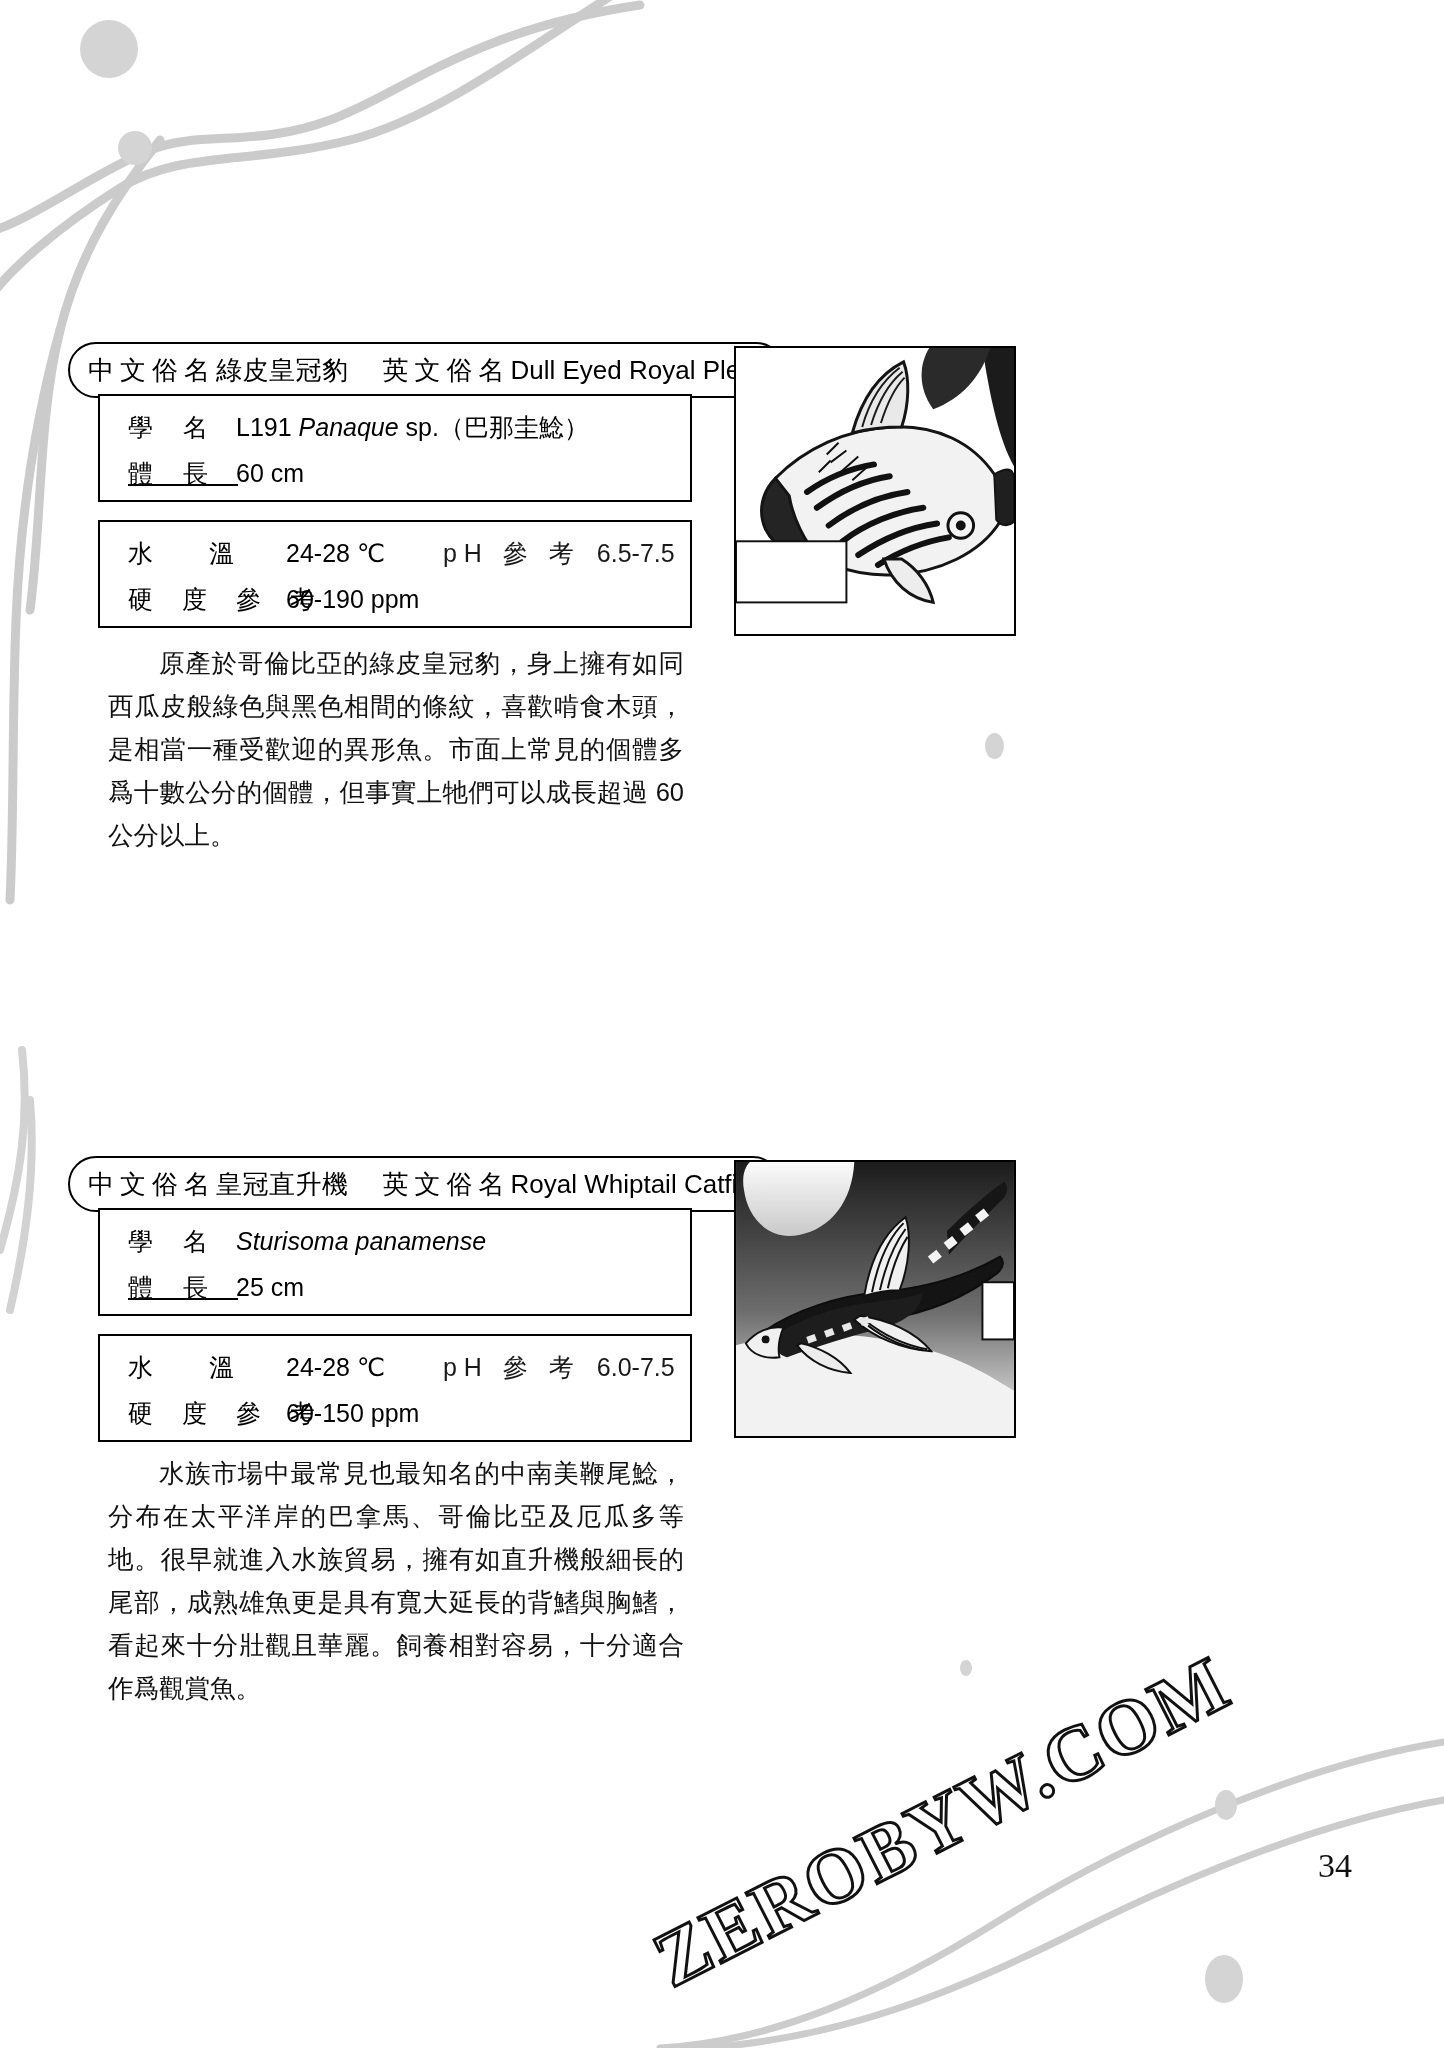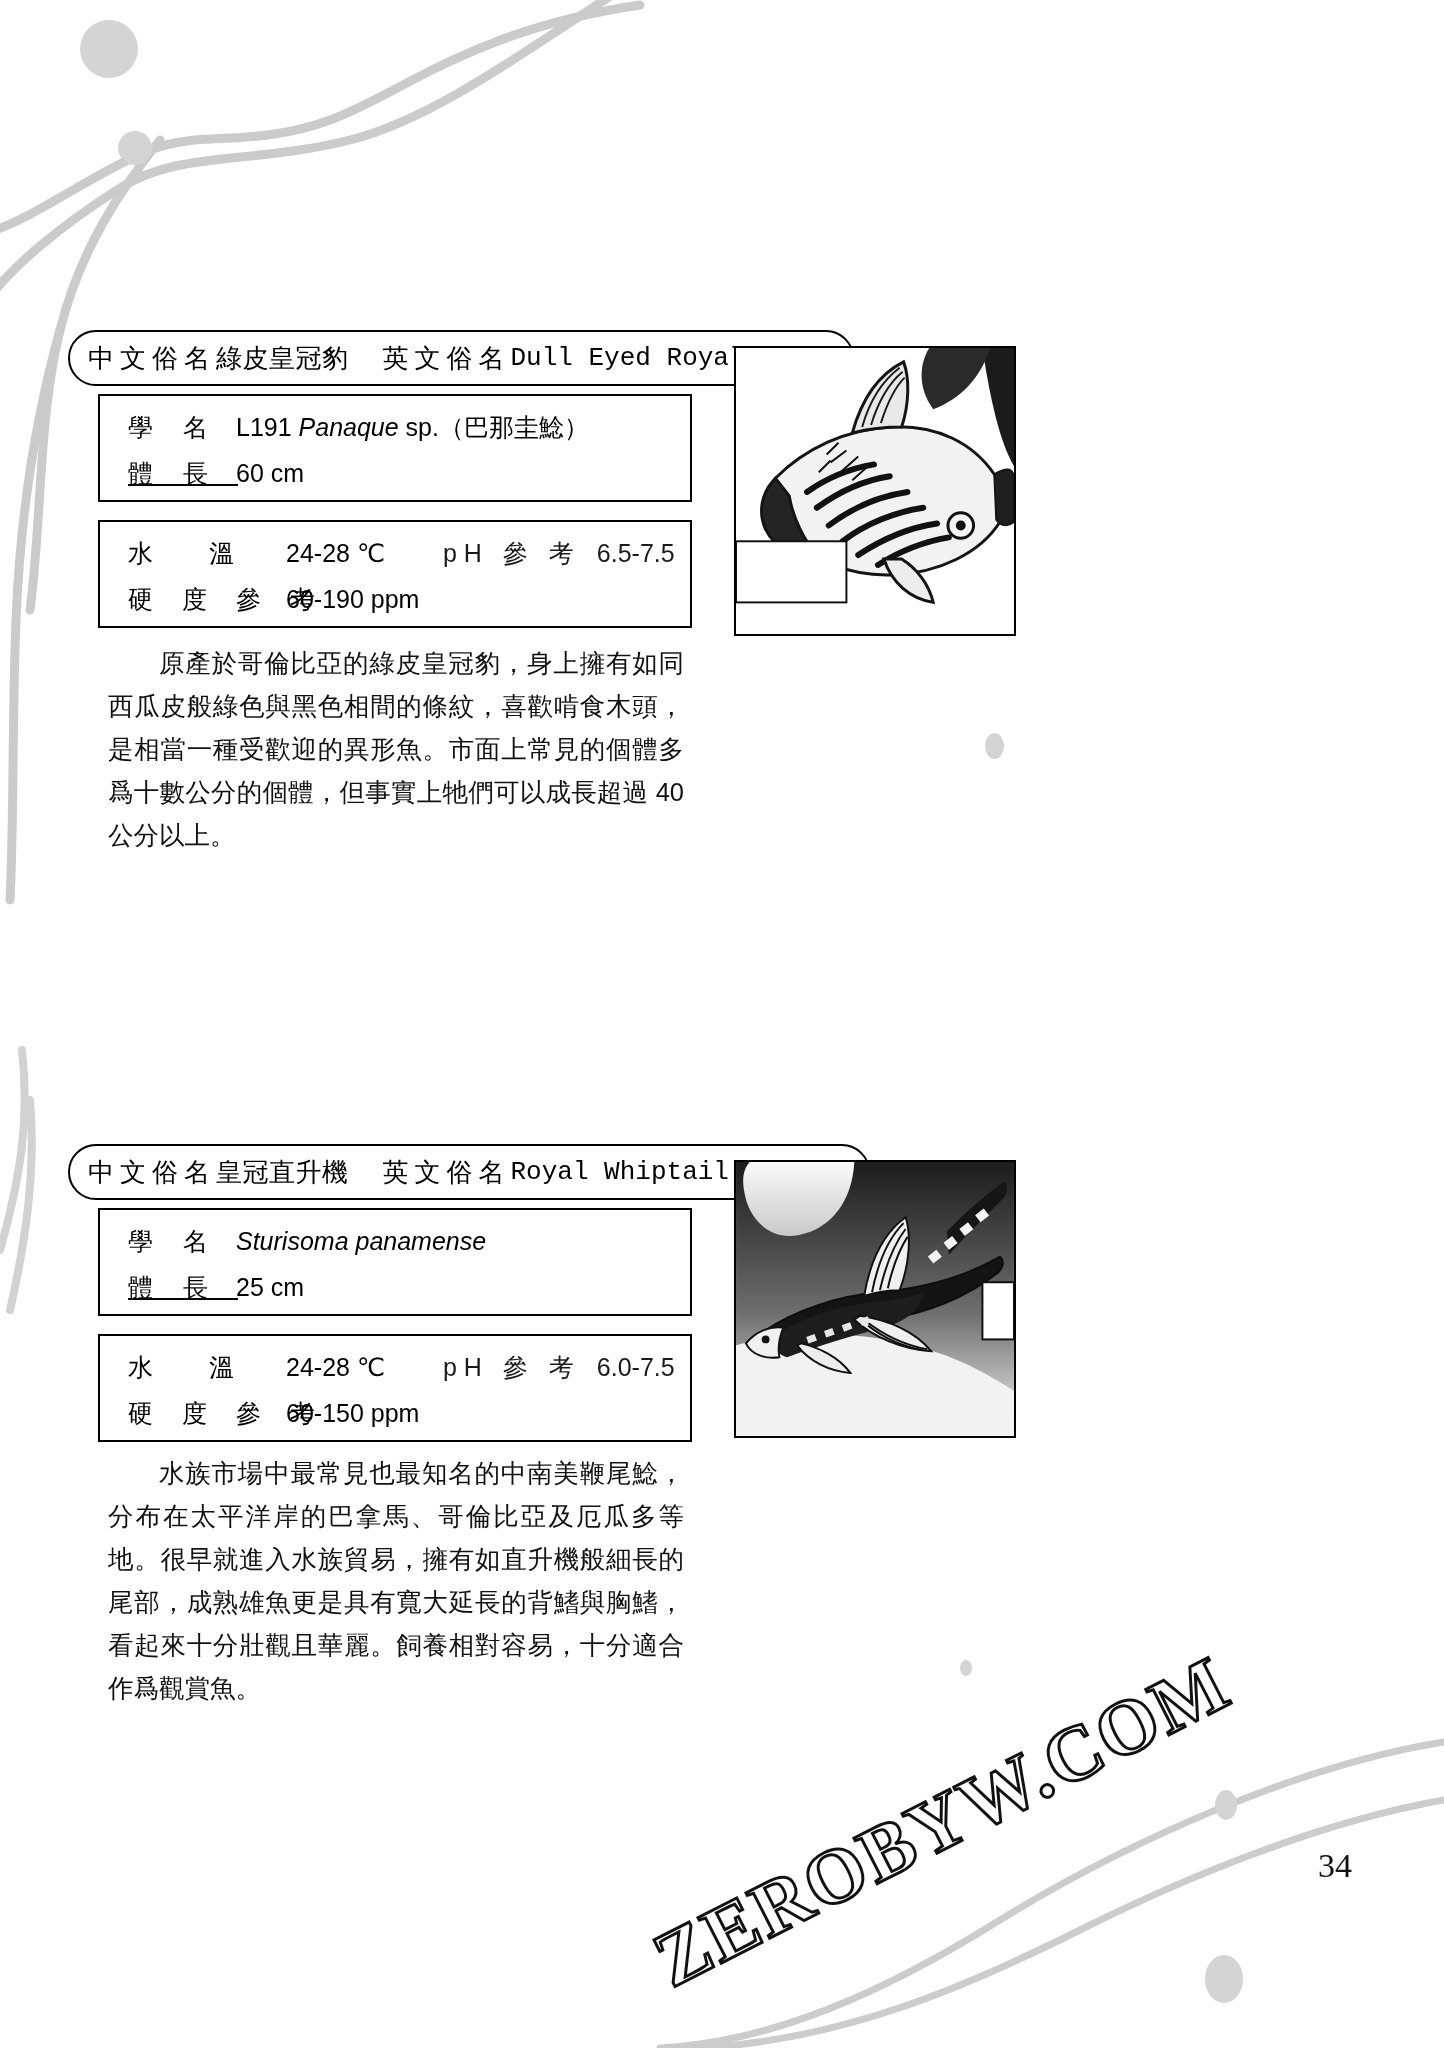--- a/index.html
+++ b/index.html
@@ -42,31 +42,30 @@
   .page { position: relative; z-index: 2; }
 
   .entry { position: absolute; }
   .entry-1 { left: 0;  top: 330px;  width: 1444px; }
   .entry-2 { left: 0;  top: 1144px; width: 1444px; }
 
   
   .name-bar {
     position: absolute;
     left: 68px;
-    top: 0;
+    top: 12px;
     height: 56px;
     border: 2px solid #000;
     border-radius: 28px;
     background: #fff;
     display: flex;
     align-items: center;
     padding: 0 14px 0 18px;
     white-space: nowrap;
     box-sizing: border-box;
-    font-family: Liberation Mono, monospace;
   }
   .name-bar .lbl {
     font-size: 26px;
     letter-spacing: 6px;
     font-weight: 400;
     color: #000;
   }
   .name-bar .val {
     font-size: 26px;
     letter-spacing: 0.5px;
@@ -237,21 +236,21 @@
         <span class="spec-value">24-28 ℃</span>
         <span class="ph-label">pH 參 考</span>
         <span class="ph-value">6.5-7.5</span>
       </div>
       <div class="spec-row">
         <span class="spec-label w-hard">硬 度 參 考</span>
         <span class="spec-value">60-190 ppm</span>
       </div>
     </div>
 
-    <div class="body-text" style="top: 312px;">原產於哥倫比亞的綠皮皇冠豹，身上擁有如同西瓜皮般綠色與黑色相間的條紋，喜歡啃食木頭，是相當一種受歡迎的異形魚。市面上常見的個體多爲十數公分的個體，但事實上牠們可以成長超過 40 公分以上。</div>
+    <div class="body-text" style="top: 312px;">原產於哥倫比亞的綠皮皇冠豹，身上擁有如同西瓜皮般綠色與黑色相間的條紋，喜歡啃食木頭，是相當一種受歡迎的異形魚。市面上常見的個體多爲十數公分的個體，但事實上牠們可以成長超過 60 公分以上。</div>
 
     <div class="photo" style="left: 734px; top: 16px; width: 282px; height: 290px;">
       <svg viewBox="0 0 282 290" xmlns="http://www.w3.org/2000/svg">
         <rect x="0" y="0" width="282" height="290" fill="#ffffff"></rect>
 
         <path d="M 250 0 L 282 0 L 282 120 C 268 96 258 54 250 0 Z" fill="#1b1b1b"></path>
         <path d="M 196 0 L 258 0 C 248 30 228 52 200 62 C 184 40 186 16 196 0 Z" fill="#2a2a2a"></path>
 
         <path d="M 40 132 C 70 102 112 82 158 80 C 204 78 240 96 262 128 C 272 144 274 162 268 176 C 248 208 206 228 160 230 C 116 232 78 216 54 188 C 38 170 32 148 40 132 Z" fill="#f2f2f2" stroke="#141414" stroke-width="3"></path>
 

